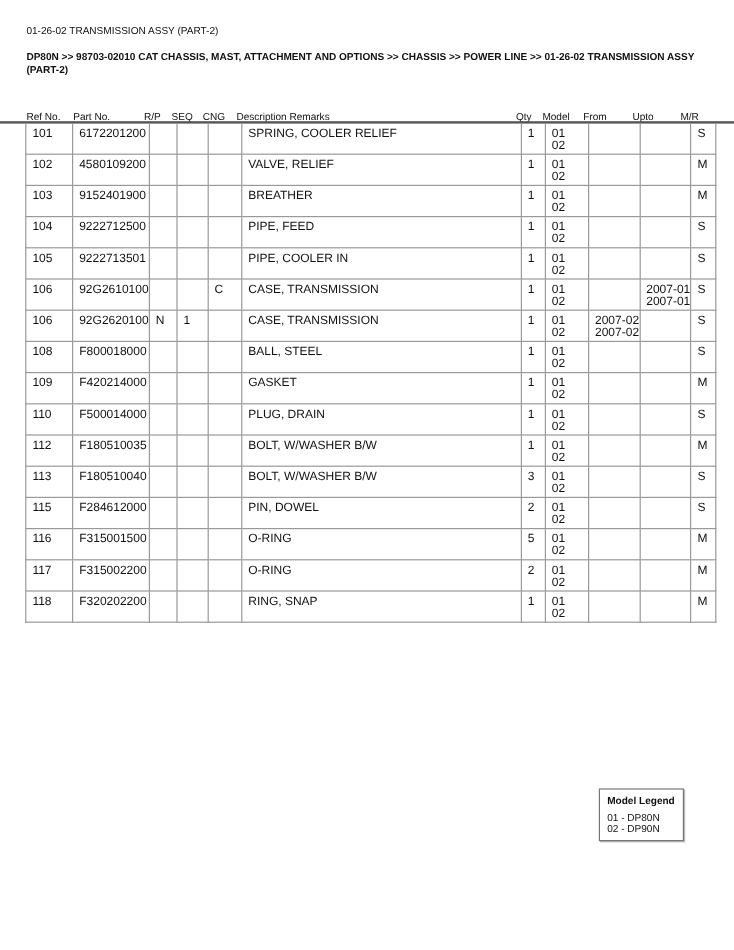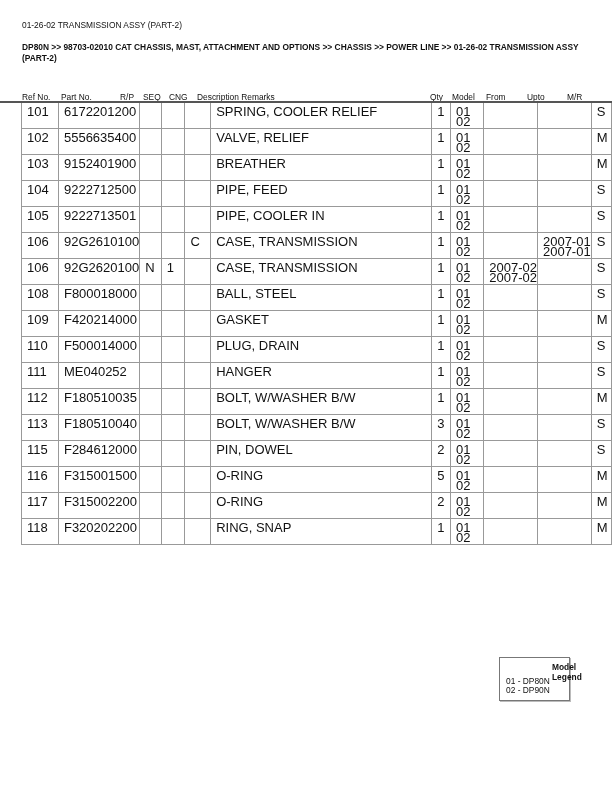--- a/index.html
+++ b/index.html
@@ -19,37 +19,37 @@
     position: absolute; top: 92px; height: 12px;
     font-size: 8.4px; font-weight: normal; white-space: nowrap;
   }
   .hdr-line {
     position: absolute; left: 0; top: 101px; width: 612px; height: 2px;
     background: #555;
   }
   table.parts {
     position: absolute; left: 21px; top: 103px;
     border-collapse: collapse; table-layout: fixed;
-    font-size: 13px;
+    font-size: 10px;
   }
   table.parts td {
     border: 1px solid #999;
     vertical-align: top;
     padding: 4px 0 0 5px;
     height: 21px;
     line-height: 10px;
     overflow: hidden; white-space: nowrap;
   }
   table.parts tr:first-child td { border-top: none; }
   .legend {
     position: absolute; left: 499px; top: 657px; width: 71px; height: 44px;
     border: 1px solid #777; box-shadow: 1px 1px 0 #bbb;
     font-size: 8.4px; padding: 0; box-sizing: border-box;
   }
-  .legend .lt { position: absolute; left: 6px; top: 4px; font-weight: bold; margin-left: 46px; }
+  .legend .lt { position: absolute; left: 6px; top: 4px; font-weight: bold; }
   .legend .li { position: absolute; left: 6px; }
 </style>
 </head>
 <body>
 
 <div class="title">01-26-02 TRANSMISSION ASSY (PART-2)</div>
 <div class="breadcrumb">DP80N &gt;&gt; 98703-02010 CAT CHASSIS, MAST, ATTACHMENT AND OPTIONS &gt;&gt; CHASSIS &gt;&gt; POWER LINE &gt;&gt; 01-26-02 TRANSMISSION ASSY (PART-2)</div>
 
 <div class="hdr" style="left:22px">Ref No.</div>
 <div class="hdr" style="left:61px">Part No.</div>
@@ -96,21 +96,21 @@
           <div></div>
         </td>
         <td>
           <div></div>
           <div></div>
         </td>
         <td>S</td>
       </tr>
       <tr>
         <td>102</td>
-        <td>5556635400</td>
+        <td>4580109200</td>
         <td></td>
         <td></td>
         <td></td>
         <td>VALVE, RELIEF</td>
         <td>1</td>
         <td>
           <div>01</div>
           <div>02</div>
         </td>
         <td>
@@ -277,42 +277,20 @@
         </td>
         <td>M</td>
       </tr>
       <tr>
         <td>110</td>
         <td>F500014000</td>
         <td></td>
         <td></td>
         <td></td>
         <td>PLUG, DRAIN</td>
-        <td>1</td>
-        <td>
-          <div>01</div>
-          <div>02</div>
-        </td>
-        <td>
-          <div></div>
-          <div></div>
-        </td>
-        <td>
-          <div></div>
-          <div></div>
-        </td>
-        <td>S</td>
-      </tr>
-      <tr>
-        <td>111</td>
-        <td>ME040252</td>
-        <td></td>
-        <td></td>
-        <td></td>
-        <td>HANGER</td>
         <td>1</td>
         <td>
           <div>01</div>
           <div>02</div>
         </td>
         <td>
           <div></div>
           <div></div>
         </td>
         <td>

